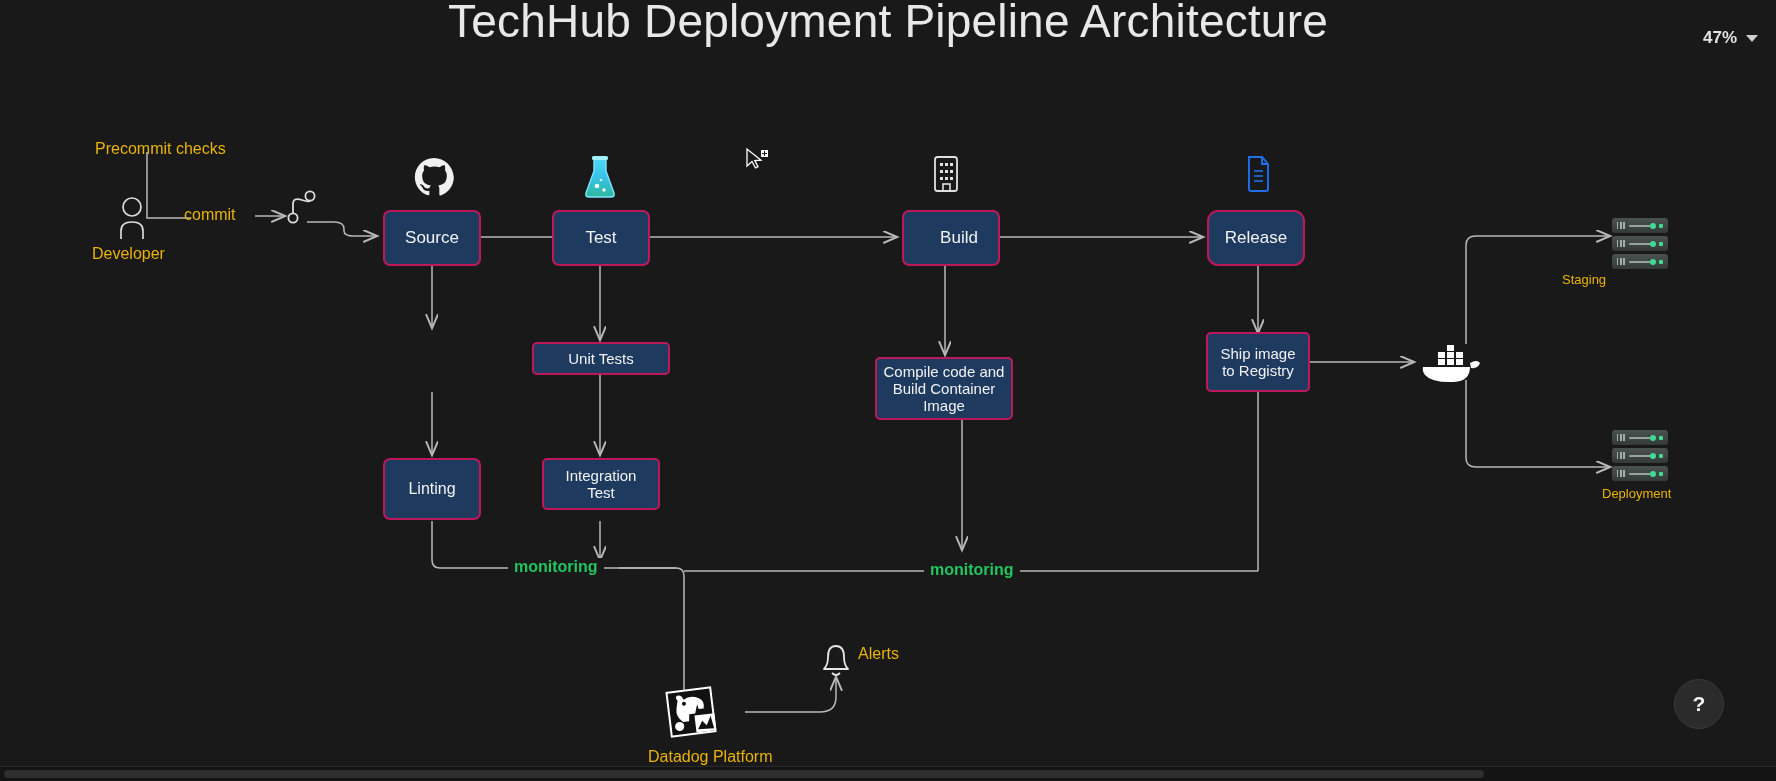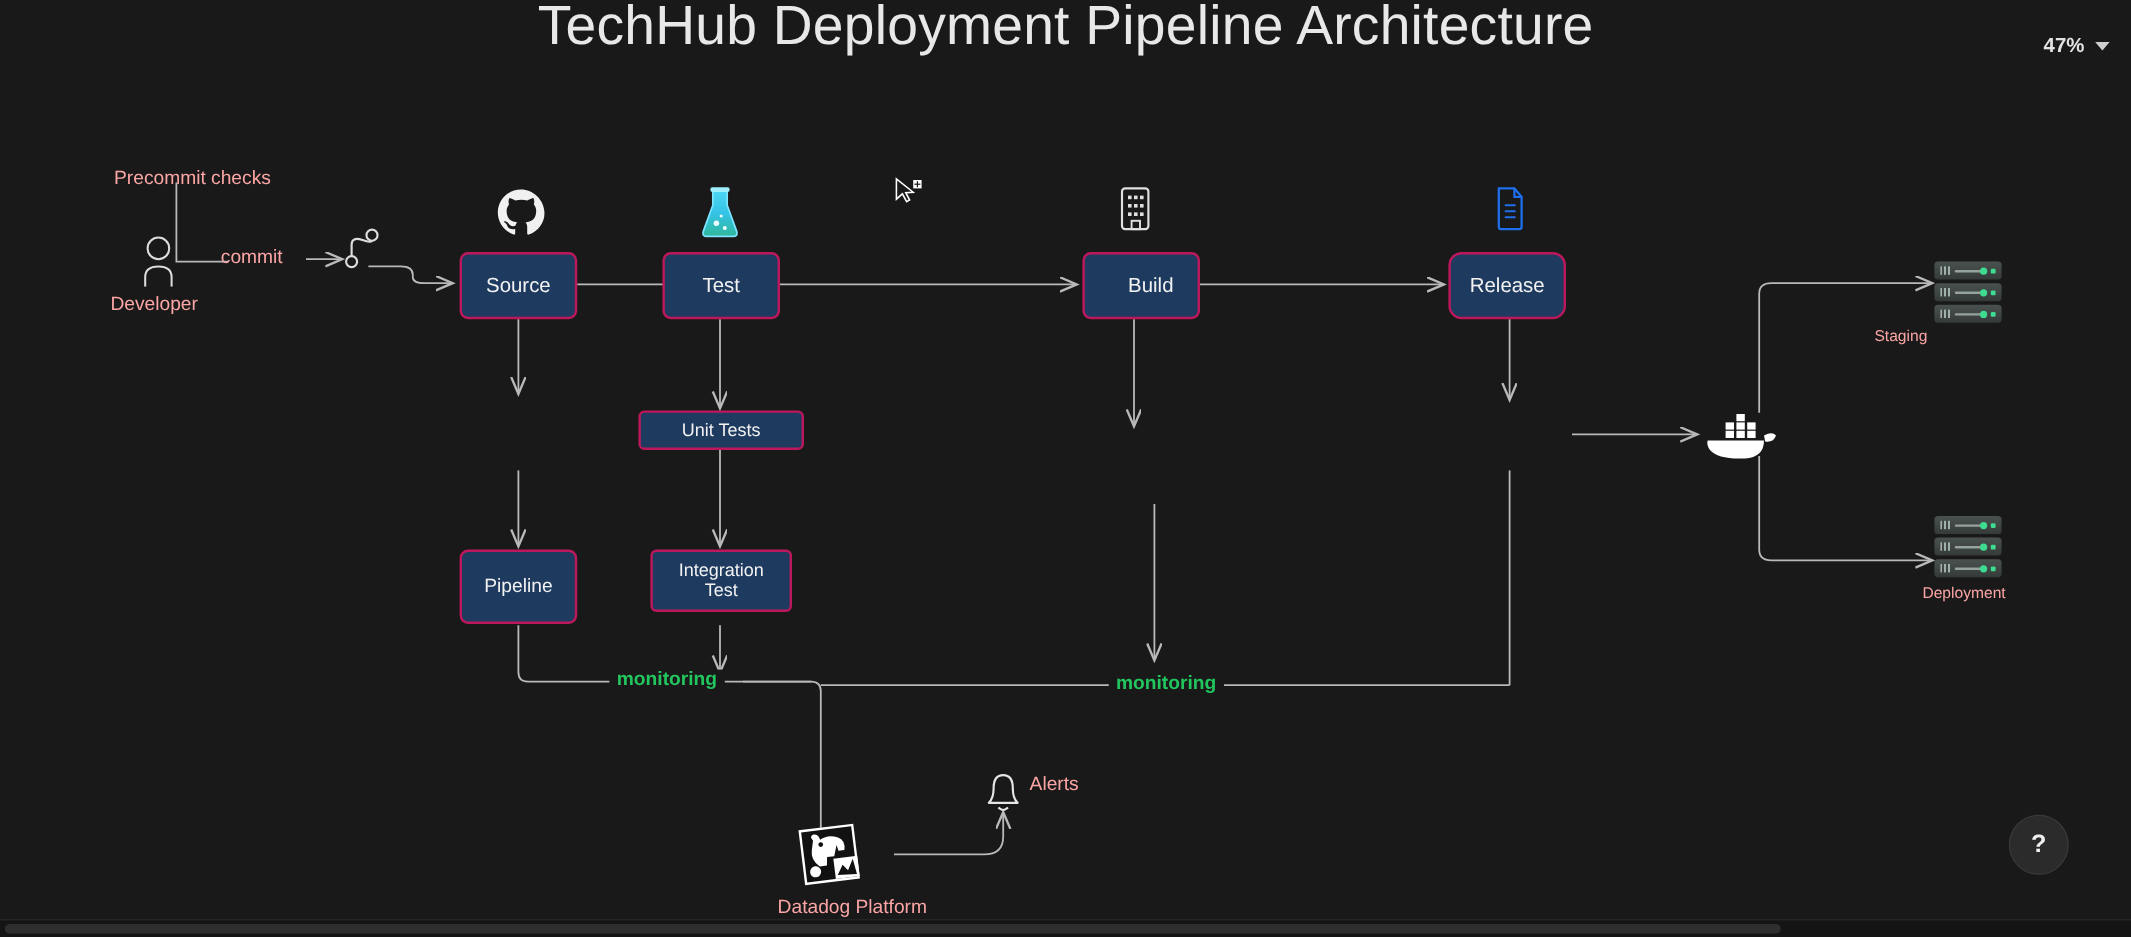--- a/index.html
+++ b/index.html
@@ -61,21 +61,21 @@
     font-size: 16px;
     white-space: pre-line;
     font-family: "Liberation Sans", sans-serif;
   }
   .node.small { font-size: 15px; border-radius: 5px; }
   .node.stage { font-size: 17px; }
 
   
   .plabel {
     position: absolute;
-    color: #fca5a5;
+    color: #eab308;
     font-size: 16px;
     white-space: nowrap;
     font-family: "Liberation Sans", sans-serif;
   }
   .plabel.sm { font-size: 13px; }
   .edge-label {
     position: absolute;
     color: #22c55e;
     font-size: 16px;
     background: #191919;
@@ -267,27 +267,32 @@
       <line x1="11" y1="21" x2="20" y2="21"></line>
       <line x1="11" y1="26" x2="20" y2="26"></line>
     </g>
   </svg>
 
   <div class="node stage" style="left:383px; top:210px; width:98px; height:56px;">Source</div>
   <div class="node stage" style="left:552px; top:210px; width:98px; height:56px;">Test</div>
   <div class="node stage" style="left:902px; top:210px; width:98px; height:56px;padding-left:16px;">Build</div>
   <div class="node stage" style="left:1207px; top:210px; width:98px; height:56px;border-radius:11px;">Release</div>
 
-  <div class="node" style="left:383px; top:458px; width:98px; height:62px;">Pipeline</div>
+  <div class="node" style="left:383px; top:458px; width:98px; height:62px;">Linting</div>
 
   <div class="node small" style="left:532px; top:342px; width:138px; height:33px;">Unit Tests</div>
   <div class="node small" style="left:542px; top:458px; width:118px; height:52px;">Integration
 Test</div>
 
-
+  <div class="node small" style="left:875px; top:357px; width:138px; height:63px;">Compile code and
+Build Container
+Image</div>
+
+  <div class="node small" style="left:1206px; top:332px; width:104px; height:60px;">Ship image
+to Registry</div>
 
   <div class="edge-label" style="left:508px; top:558px;">monitoring</div>
   <div class="edge-label" style="left:924px; top:561px;">monitoring</div>
 
   <svg class="icon" style="left:1418px; top:341px; width:64px; height:44px;" viewBox="0 0 64 44">
     <g fill="#ffffff">
       <rect x="20" y="18" width="7" height="6"></rect>
         <rect x="29" y="18" width="7" height="6"></rect>
       <rect x="38" y="18" width="7" height="6"></rect>
         <rect x="20" y="11" width="7" height="6"></rect>

